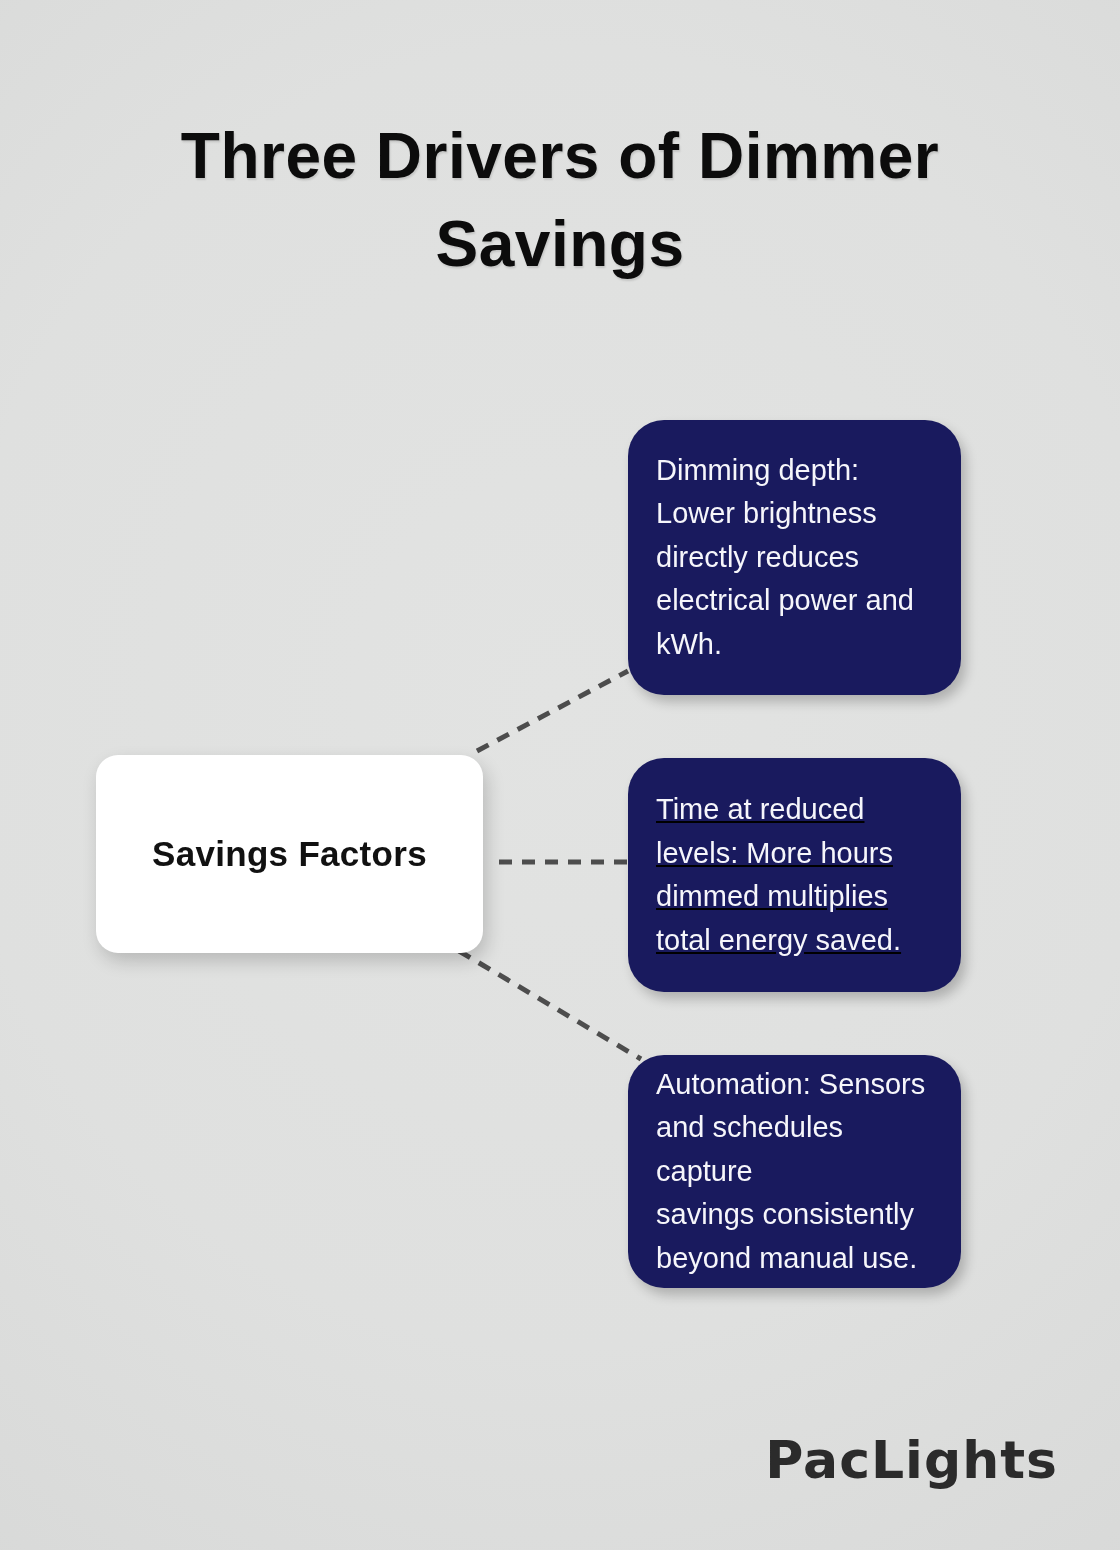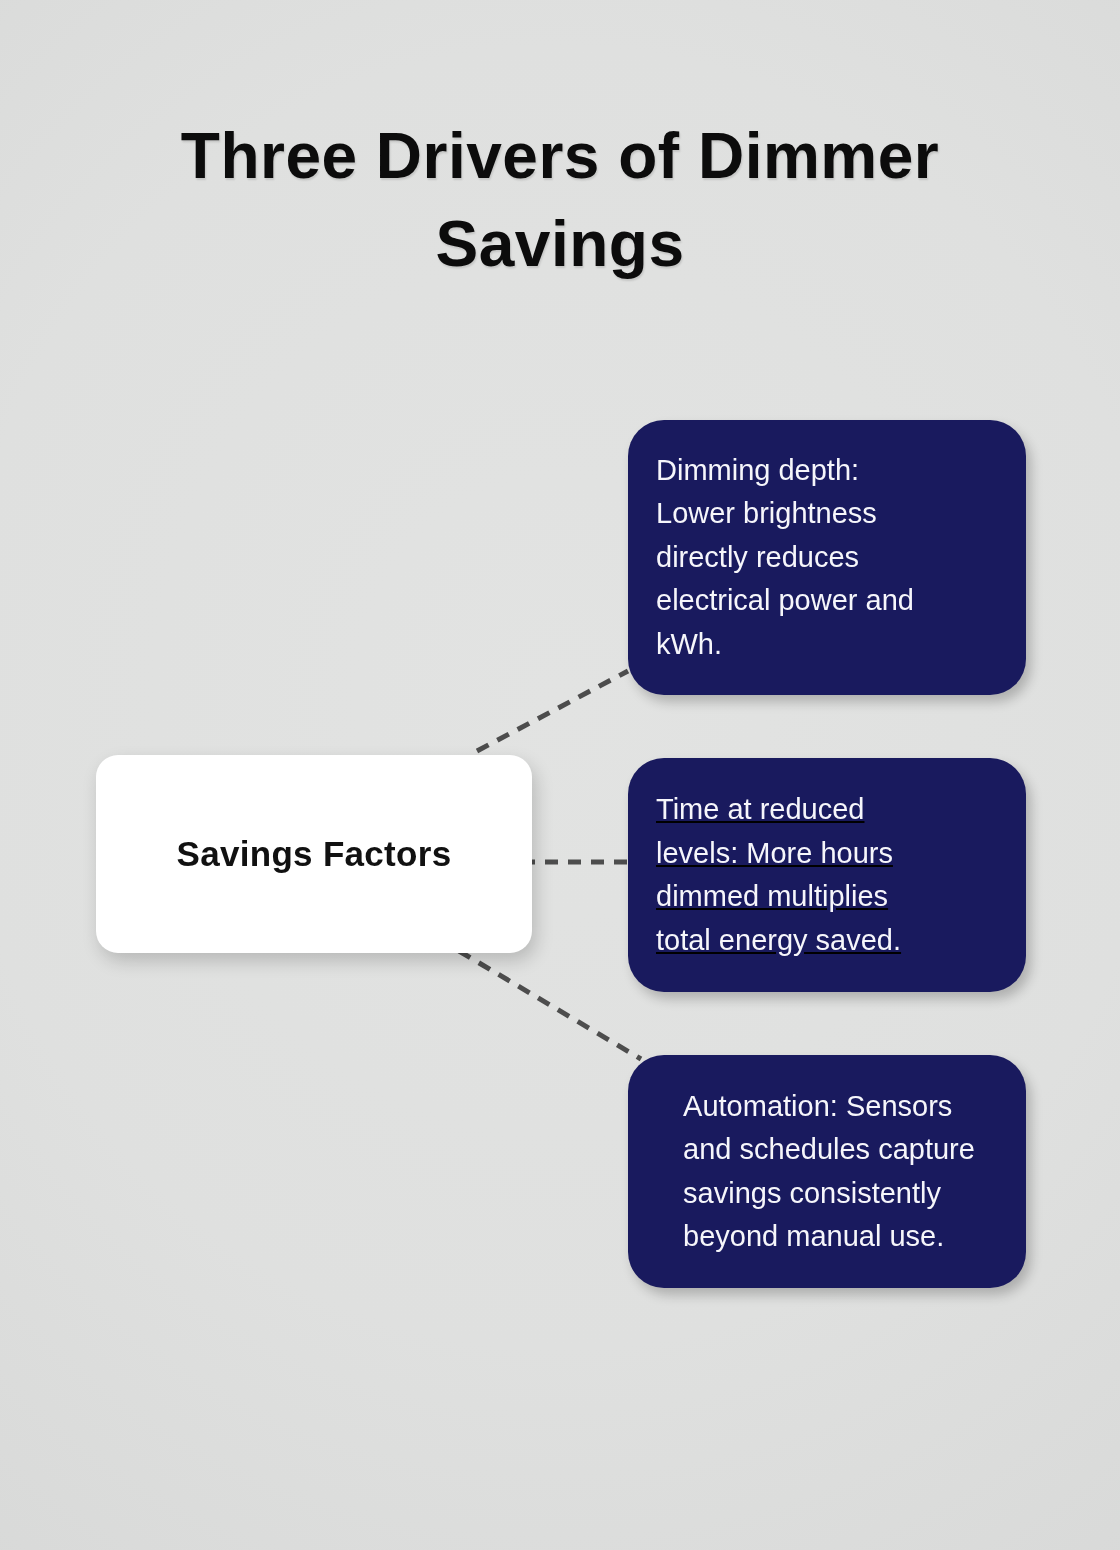--- a/index.html
+++ b/index.html
@@ -27,39 +27,39 @@
     color: #0c0c0c;
     line-height: 1.38;
     white-space: pre-line;
     letter-spacing: 0.5px;
     text-shadow: 1px 2px 2px rgba(0,0,0,0.12);
   }
   .center-node {
     position: absolute;
     left: 96px;
     top: 755px;
-    width: 436px;
+    width: 387px;
     height: 198px;
     background: #ffffff;
     border-radius: 22px;
     box-shadow: 4px 8px 18px rgba(0,0,0,0.18);
     display: flex;
     align-items: center;
     justify-content: center;
   }
   .center-node .label {
     font-size: 35px;
     font-weight: 700;
     color: #111111;
     letter-spacing: 0.3px;
   }
   .branch {
     position: absolute;
     left: 628px;
-    width: 398px;
+    width: 333px;
     background: #191a5e;
     border-radius: 36px;
     box-shadow: 5px 7px 12px rgba(0,0,0,0.22);
     display: flex;
     align-items: center;
     box-sizing: border-box;
     padding: 28px 24px 28px 28px;
   }
   .branch .branch-text {
     color: #f6f6fb;
@@ -120,14 +120,15 @@
 total energy saved.</span>
   </div>
 
   <div class="branch branch-3">
     <span class="branch-text">Automation: Sensors
 and schedules capture
 savings consistently
 beyond manual use.</span>
   </div>
 
+  <div class="logo">PacLights</div>
 
 </div>
 
 </body></html>

